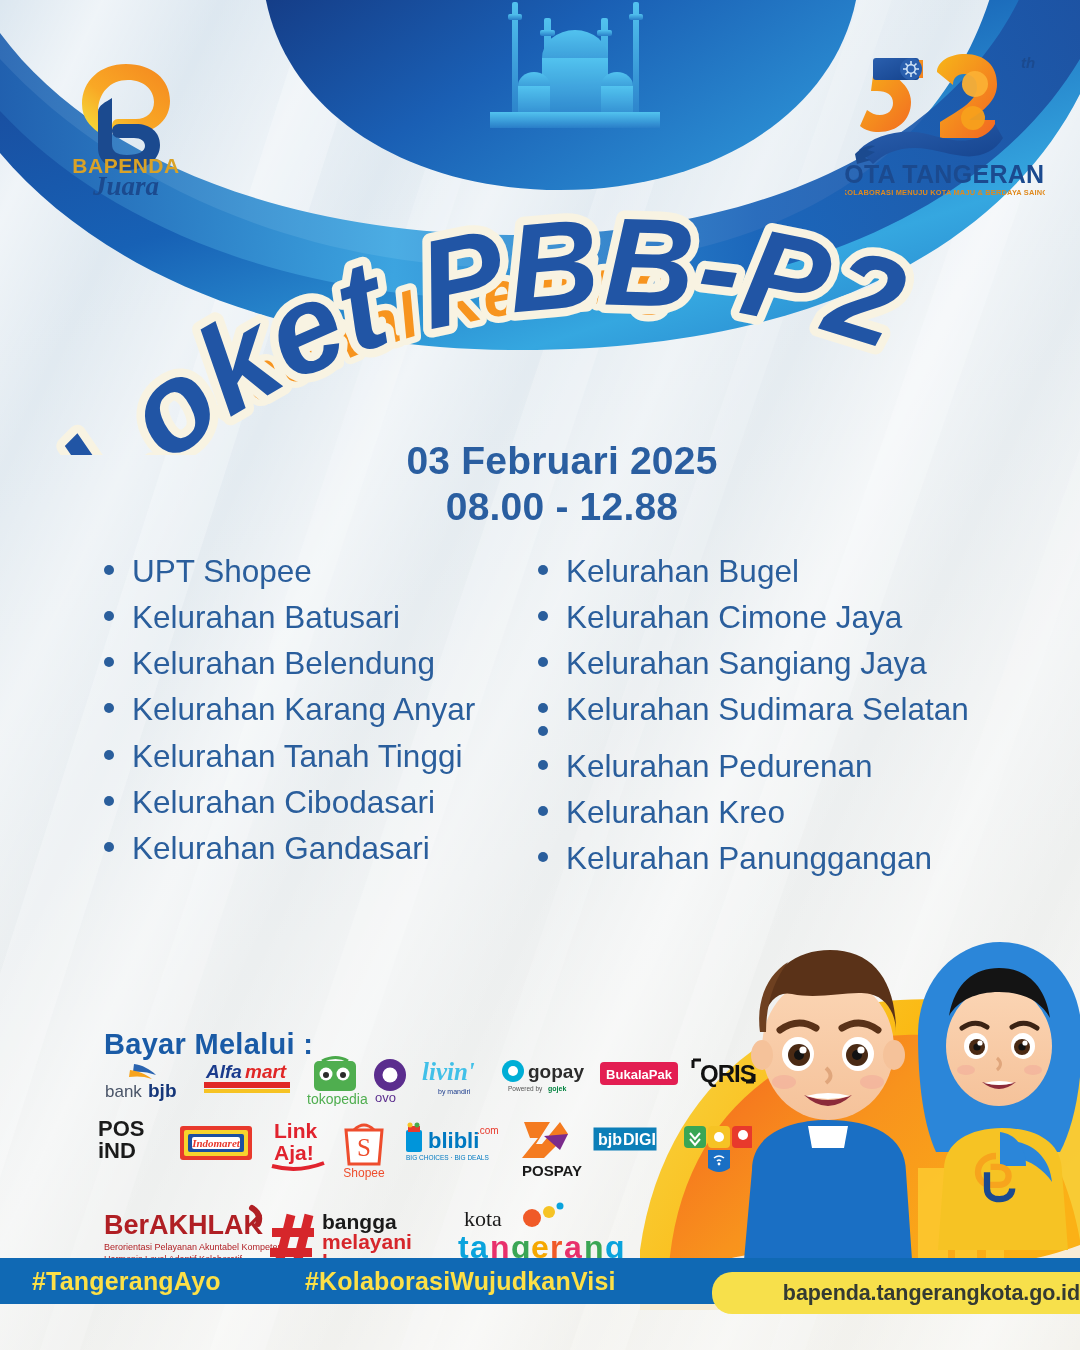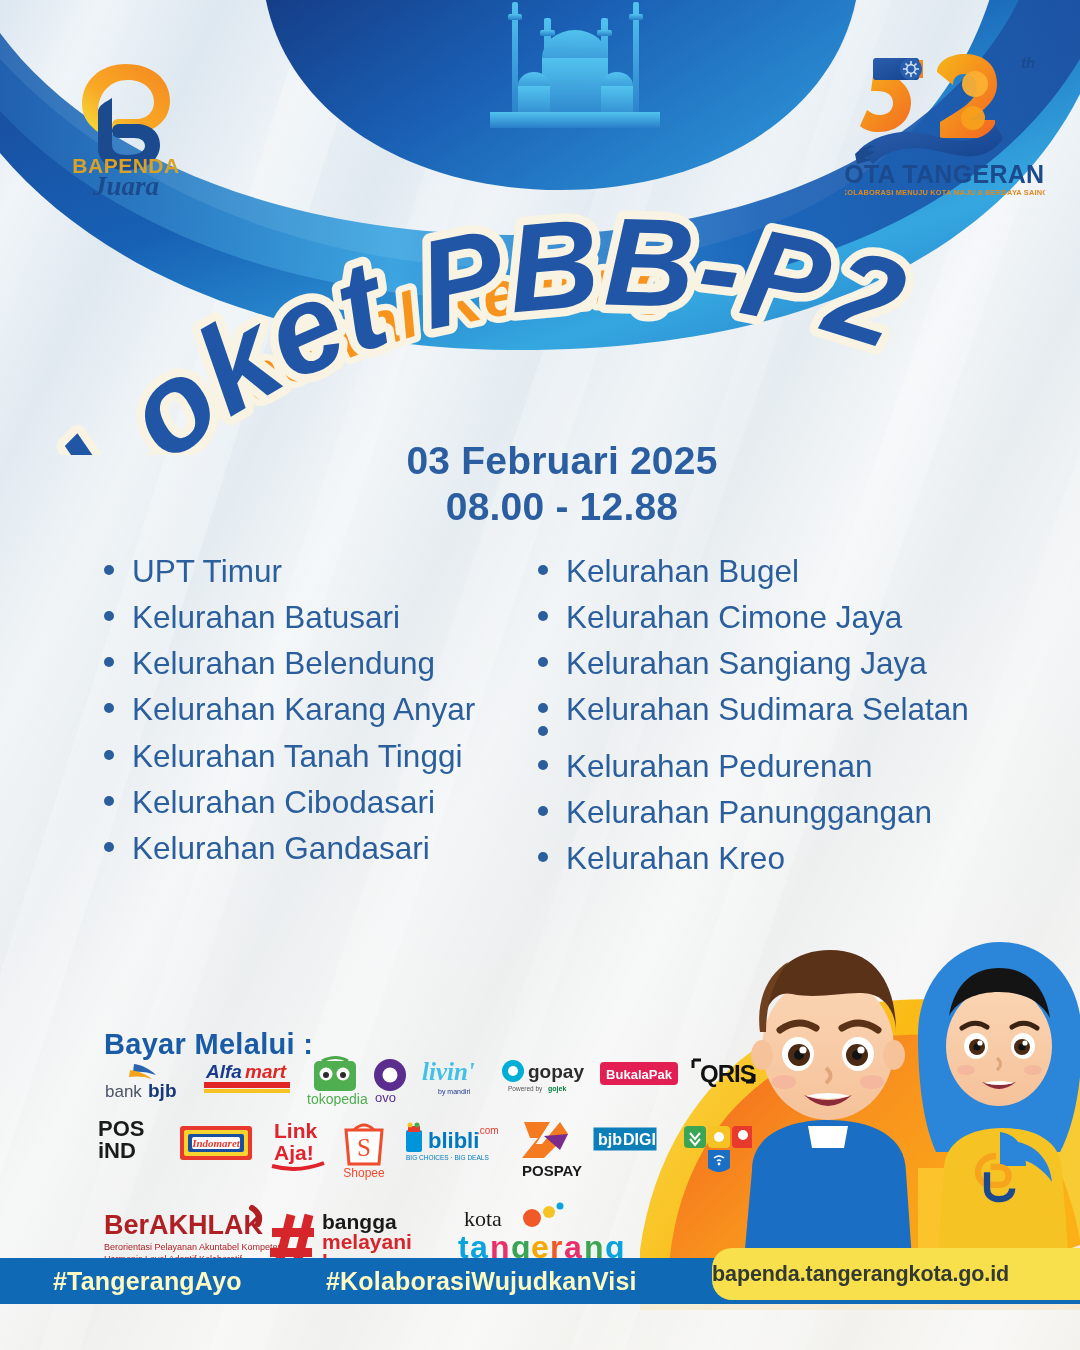--- a/index.html
+++ b/index.html
@@ -72,30 +72,29 @@
   #logo-row-2 { left:92px; top:1108px; width:660px; height:72px; }
   #logo-row-3 { left:100px; top:1196px; width:560px; height:80px;justify-content:center; }
 
   
   #bottom-bar {
     position:absolute; left:0; bottom:46px; width:1080px; height:46px;
     background:#1069b4;
   }
   .hashtag {
     position:absolute; top:50%; transform:translateY(-50%);
-    color:#fef9c3; font-weight:bold; font-size:25px; letter-spacing:.2px;
+    color:#fde047; font-weight:bold; font-size:25px; letter-spacing:.2px;
     white-space:nowrap;
-    margin-left:21px;
   }
   #hashtag-1 { left:32px; }
   #hashtag-2 { left:305px; }
   #url-pill {
-    position:absolute; left:712px; bottom:50px; width:368px; height:52px;
+    position:absolute; left:712px; bottom:36px; width:368px; height:42px;
     background:#f7e04b; border-radius:20px 0 0 20px;
-    display:flex; align-items:center; justify-content:flex-start;
+    display:flex; align-items:center; justify-content:flex-end;
   }
   #url-text {
     color:#333a33; font-weight:bold; font-size:21.5px; letter-spacing:-.1px;
     white-space:nowrap;
   }
 
   
   #mascots { position:absolute; left:700px; top:920px; width:380px; height:390px; }
 </style>
 </head>
@@ -268,21 +267,21 @@
 
   <div id="date-block">
     <div id="date-line">03 Februari 2025</div>
     <div id="time-line">08.00 - 12.88</div>
   </div>
 
   <div id="lists">
     <div class="column left">
       <div class="li">
           <span class="bullet"></span>
-          <span>UPT Timur</span>
+          <span>UPT Shopee</span>
         </div>
       <div class="li">
           <span class="bullet"></span>
           <span>Kelurahan Batusari</span>
         </div>
       <div class="li">
           <span class="bullet"></span>
           <span>Kelurahan Belendung</span>
         </div>
       <div class="li">
@@ -321,25 +320,25 @@
         </div>
       <div class="li">
           <span class="bullet"></span>
         </div>
       <div class="li">
           <span class="bullet"></span>
           <span>Kelurahan Pedurenan</span>
         </div>
       <div class="li">
           <span class="bullet"></span>
+          <span>Kelurahan Kreo</span>
+        </div>
+      <div class="li">
+          <span class="bullet"></span>
           <span>Kelurahan Panunggangan</span>
-        </div>
-      <div class="li">
-          <span class="bullet"></span>
-          <span>Kelurahan Kreo</span>
         </div>
     </div>
   </div>
 
   <div id="bayar-title">Bayar Melalui :</div>
 
   <div class="logo-row" id="logo-row-1">
     <svg viewBox="0 0 660 56" width="660" height="56">
 
       <g>

